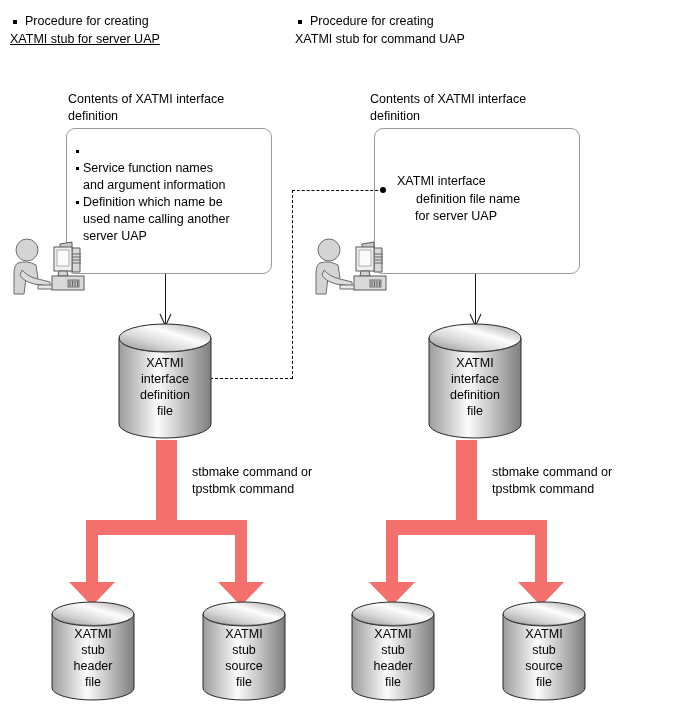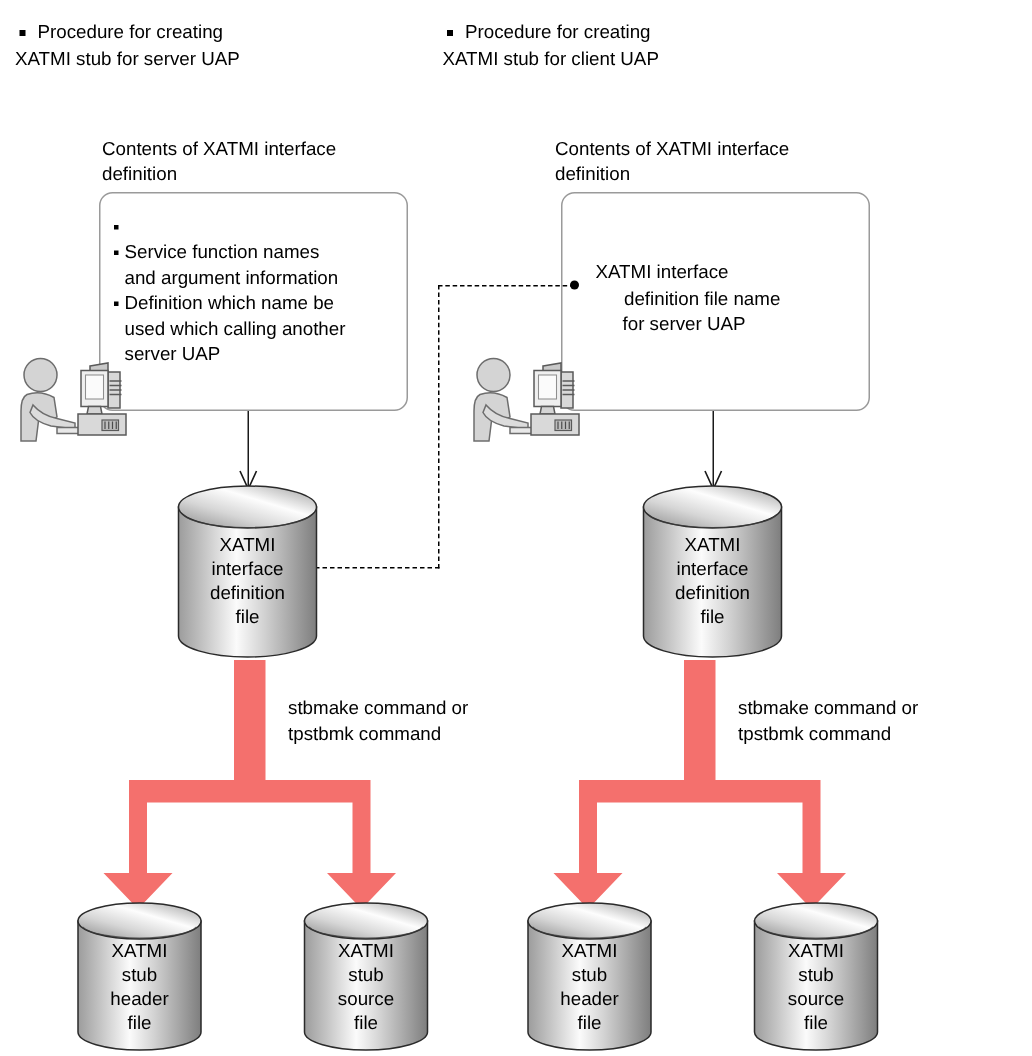--- a/index.html
+++ b/index.html
@@ -92,40 +92,40 @@
   .person { position: absolute; }
   svg { display: block; overflow: visible; }
 </style>
 </head>
 <body>
 
 <div id="canvas">
 
   <div class="hdr-bullet" style="left:13px; top:20px;"></div>
   <div class="txt" style="left:25px; top:13px;">Procedure for creating</div>
-  <div class="txt" style="left:10px; top:31px;">XATMI stub for server UAP</div>
+  <div class="txt" style="left:10px; top:31px;text-decoration:underline;">XATMI stub for server UAP</div>
 
   <div class="hdr-bullet" style="left:298px; top:20px;"></div>
   <div class="txt" style="left:310px; top:13px;">Procedure for creating</div>
-  <div class="txt" style="left:295px; top:31px;">XATMI stub for client UAP</div>
+  <div class="txt" style="left:295px; top:31px;">XATMI stub for command UAP</div>
 
   <div class="txt" style="left:68px; top:91px;">Contents of XATMI interface</div>
   <div class="txt" style="left:68px; top:108px;">definition</div>
 
   <div class="txt" style="left:370px; top:91px;">Contents of XATMI interface</div>
   <div class="txt" style="left:370px; top:108px;">definition</div>
 
   <div class="roundbox" style="left:66px; top:128px; width:206px; height:146px;"></div>
   <div class="bullet-sq" style="left:76px; top:150px;"></div>
   <div class="bullet-sq" style="left:76px; top:167px;"></div>
   <div class="boxtext" style="left:83px; top:159px;">Service function names</div>
   <div class="boxtext" style="left:83px; top:176px;">and argument information</div>
   <div class="bullet-sq" style="left:76px; top:201px;"></div>
   <div class="boxtext" style="left:83px; top:193px;">Definition which name be</div>
-  <div class="boxtext" style="left:83px; top:210px;">used which calling another</div>
+  <div class="boxtext" style="left:83px; top:210px;">used name calling another</div>
   <div class="boxtext" style="left:83px; top:227px;">server UAP</div>
 
   <div class="roundbox" style="left:374px; top:128px; width:206px; height:146px;"></div>
   <div class="bullet-dot" style="left:380px; top:187px;"></div>
   <div class="boxtext" style="left:397px; top:172px;">XATMI interface</div>
   <div class="boxtext" style="left:416px; top:190px;">definition file name</div>
   <div class="boxtext" style="left:415px; top:207px;">for server UAP</div>
 
   <div class="dash-h" style="left:195px; top:378px; width:98px;"></div>
   <div class="dash-v" style="left:292px; top:190px; height:189px;"></div>

